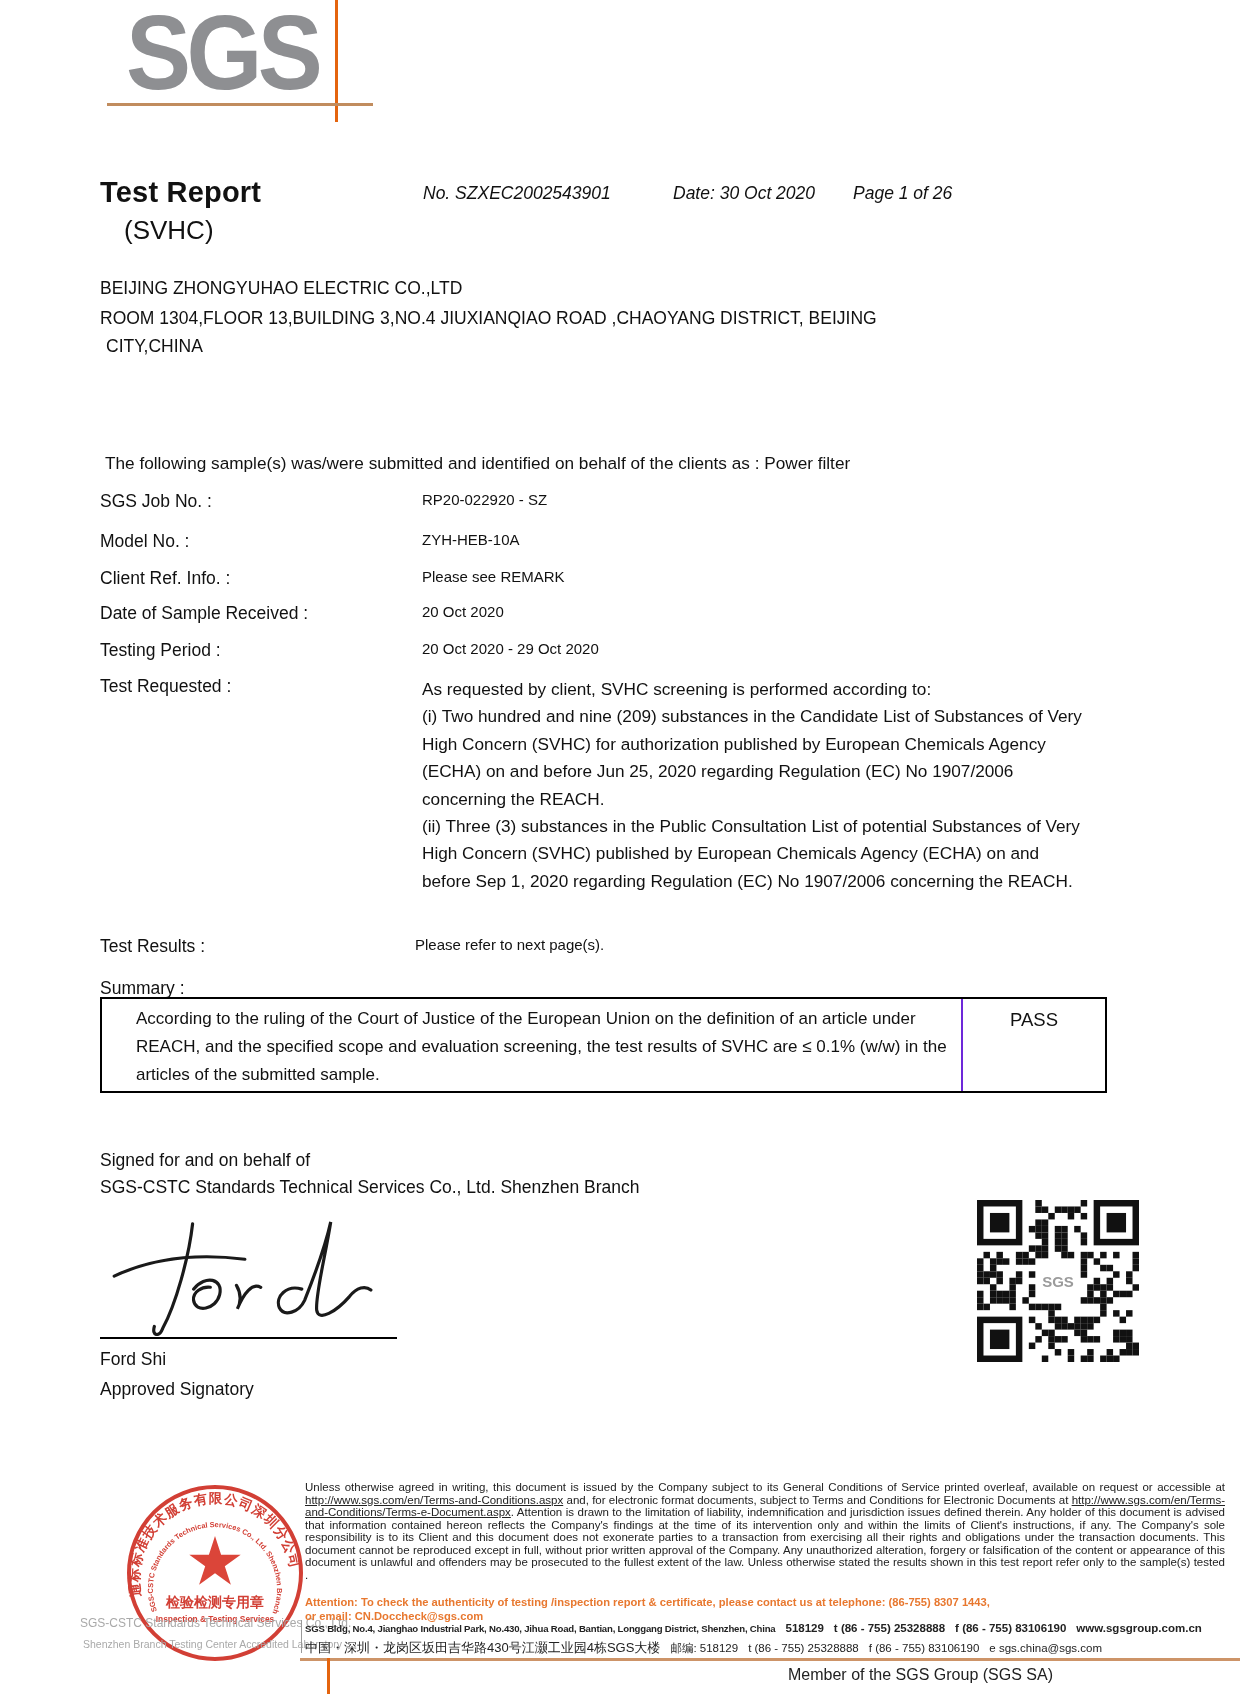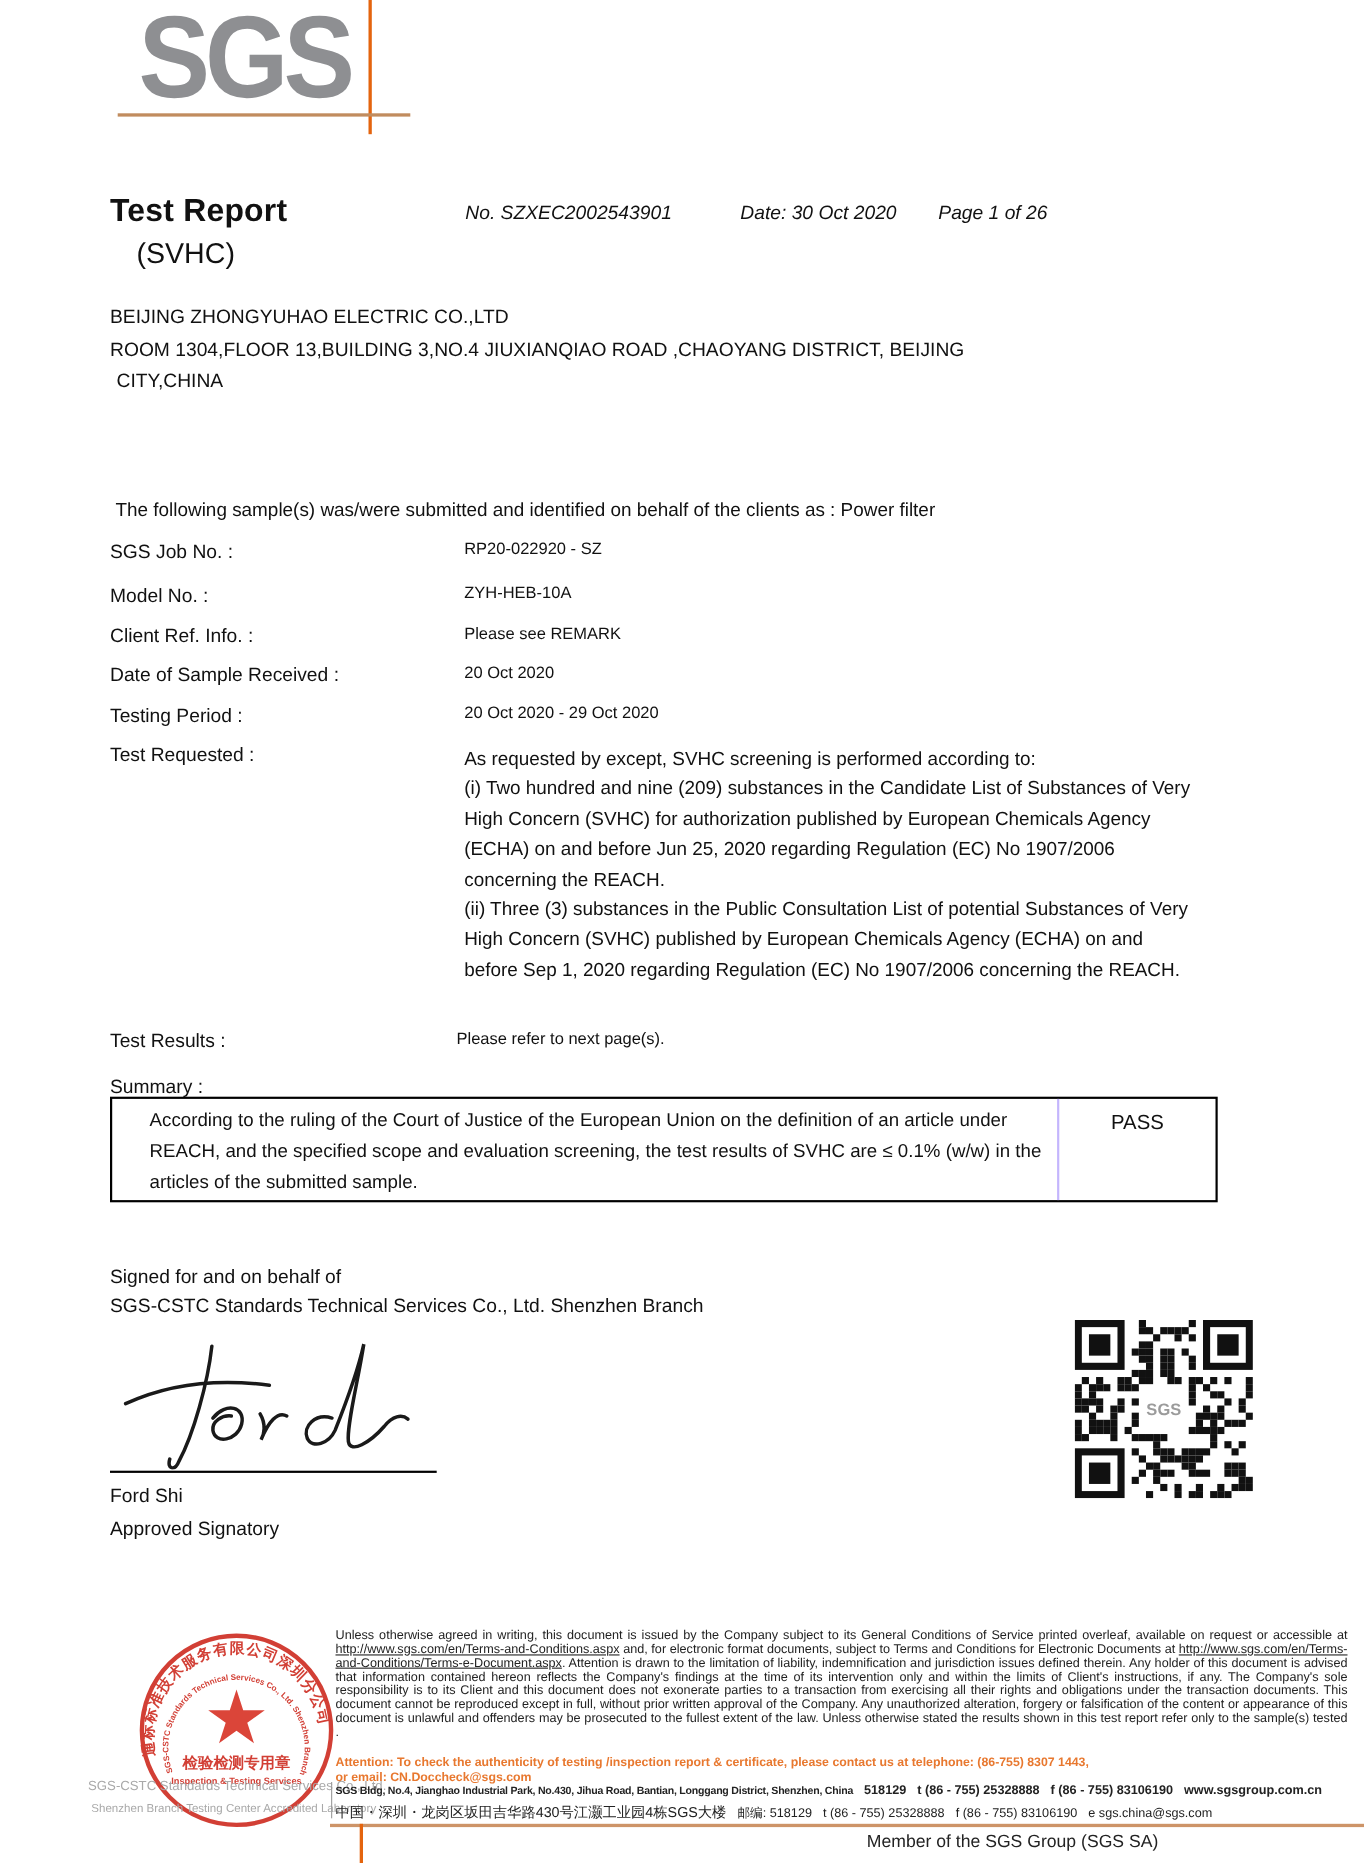--- a/index.html
+++ b/index.html
@@ -16,21 +16,21 @@
   .subtitle{left:100px;top:215px;font-size:26px;font-weight:normal;margin-left:24px;}
   .meta{top:183px;font-size:17.5px;font-style:italic;}
   
   .bodytxt{font-size:17.5px;}
   .lbl{left:100px;font-size:17.5px;}
   .val{left:422px;font-size:15px;}
   .para{left:422px;width:668px;font-size:17.2px;line-height:27.4px;}
   
   .sumbox{left:100px;top:997px;width:983px;height:92px;border:2px solid #000;display:flex;padding-left:20px;}
   .sumbox .cell-l{flex:1;padding:6px 14px;font-size:17px;line-height:28px;}
-  .sumbox .cell-r{width:142px;border-left:2px solid #c4b5fd;text-align:center;
+  .sumbox .cell-r{width:142px;border-left:2px solid #6d28d9;text-align:center;
                   padding-top:10px;font-size:18.5px;}
   
   .sigline{left:100px;top:1337px;width:297px;height:2px;background:#000;}
   
   .disc{left:305px;top:1481px;width:920px;font-size:11.5px;line-height:12.5px;
         text-align:justify;color:#222;}
   .disc .u{text-decoration:underline;}
   .attn{left:305px;font-size:11.2px;font-weight:bold;color:#e8782f;}
   .addr-row{left:305px;display:flex;align-items:baseline;white-space:nowrap;color:#222;}
   .addr-row .small{font-size:9.6px;letter-spacing:-.2px;}
@@ -77,21 +77,21 @@
   <div class="abs val" style="top:531px;">ZYH-HEB-10A</div>
   <div class="abs lbl" style="top:568px;">Client Ref. Info. :</div>
   <div class="abs val" style="top:568px;">Please see REMARK</div>
   <div class="abs lbl" style="top:603px;">Date of Sample Received :</div>
   <div class="abs val" style="top:603px;">20 Oct 2020</div>
   <div class="abs lbl" style="top:640px;">Testing Period :</div>
   <div class="abs val" style="top:640px;">20 Oct 2020 - 29 Oct 2020</div>
 
   <div class="abs lbl" style="top:676px;">Test Requested :</div>
   <div class="abs para" style="top:676px;">
-    <div>As requested by except, SVHC screening is performed according to:</div>
+    <div>As requested by client, SVHC screening is performed according to:</div>
     <div>(i) Two hundred and nine (209) substances in the Candidate List of Substances of Very High Concern (SVHC) for authorization published by European Chemicals Agency (ECHA) on and before Jun 25, 2020 regarding Regulation (EC) No 1907/2006 concerning the REACH.</div>
     <div>(ii) Three (3) substances in the Public Consultation List of potential Substances of Very High Concern (SVHC) published by European Chemicals Agency (ECHA) on and before Sep 1, 2020 regarding Regulation (EC) No 1907/2006 concerning the REACH.</div>
   </div>
 
   <div class="abs lbl" style="top:936px;">Test Results :</div>
   <div class="abs val" style="top:936px;left:415px;">Please refer to next page(s).</div>
 
   <div class="abs lbl" style="top:978px;">Summary :</div>
   <div class="abs sumbox">
     <div class="cell-l">According to the ruling of the Court of Justice of the European Union on the definition of an article under REACH, and the specified scope and evaluation screening, the test results of SVHC are ≤ 0.1% (w/w) in the articles of the submitted sample.</div>

